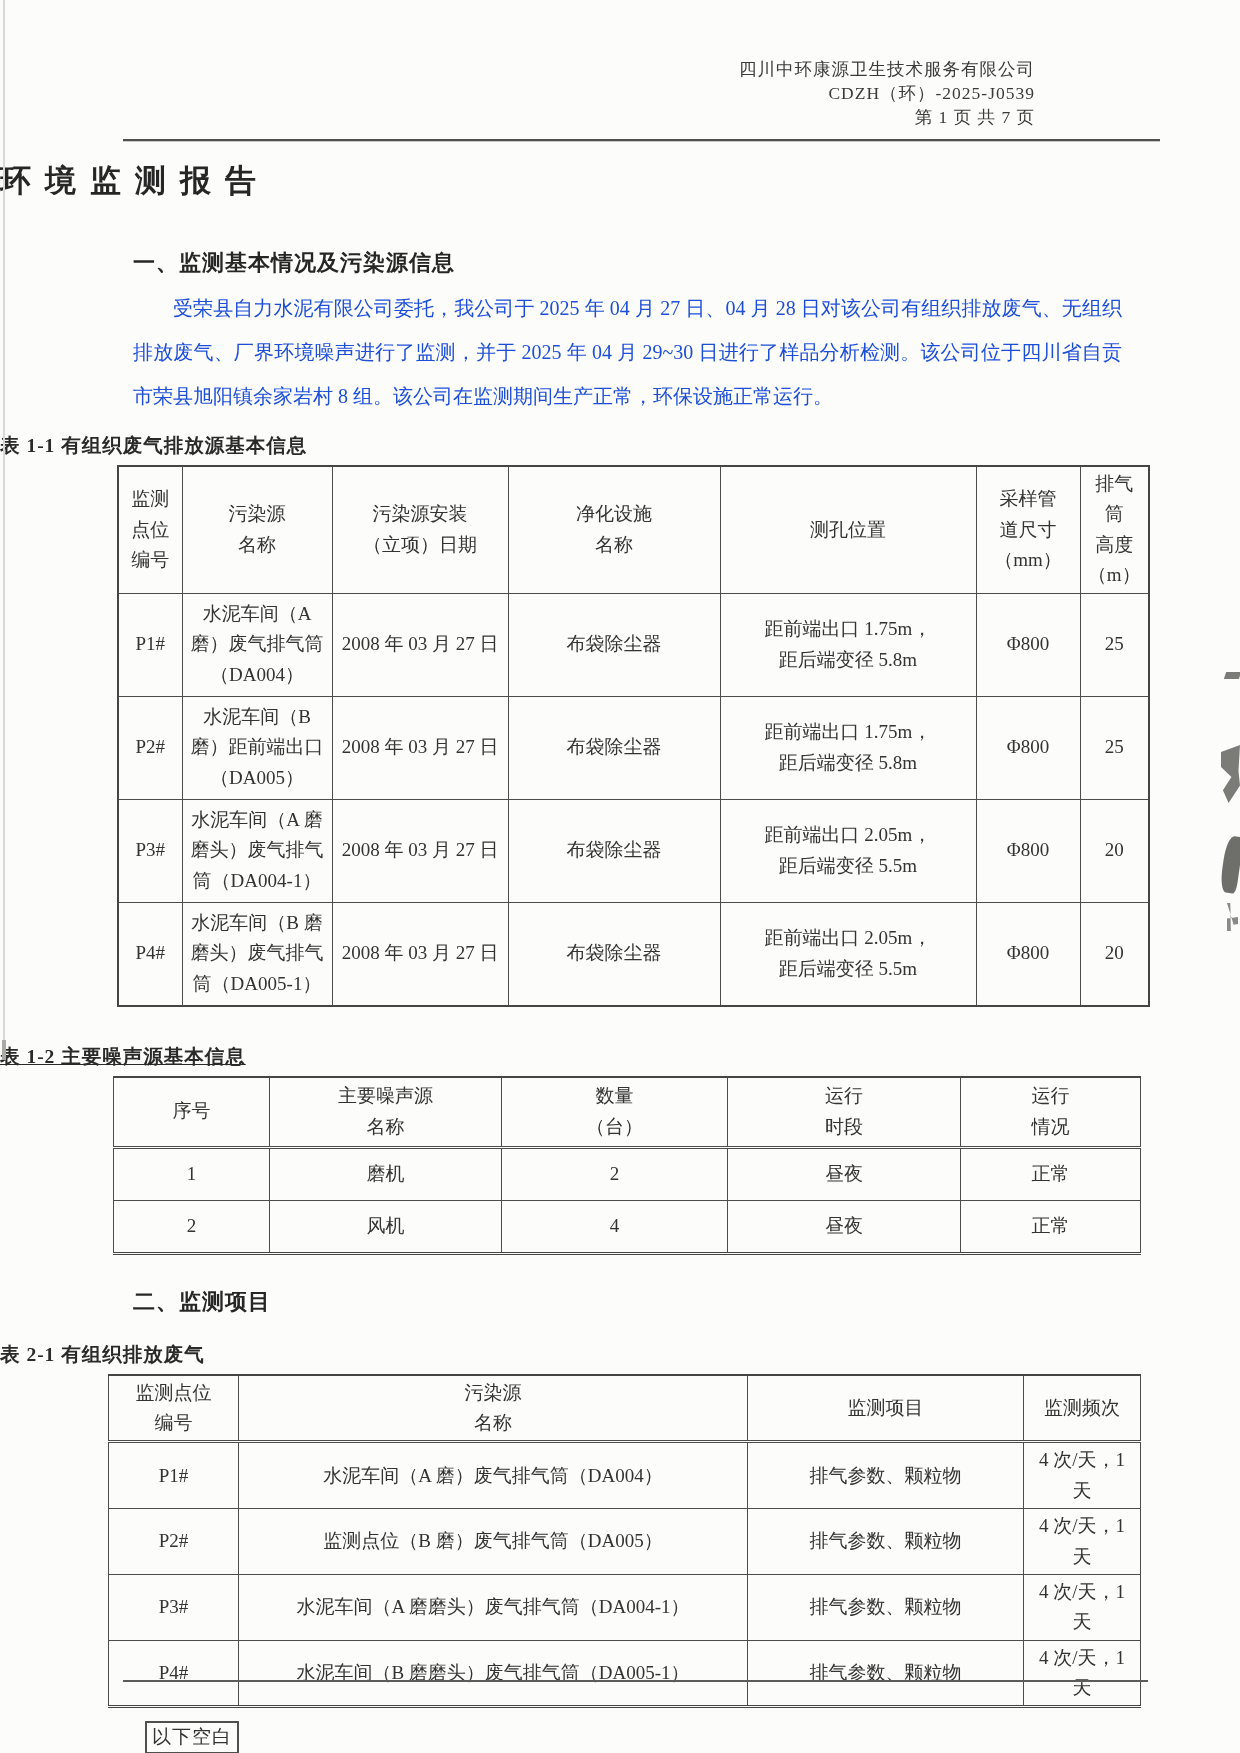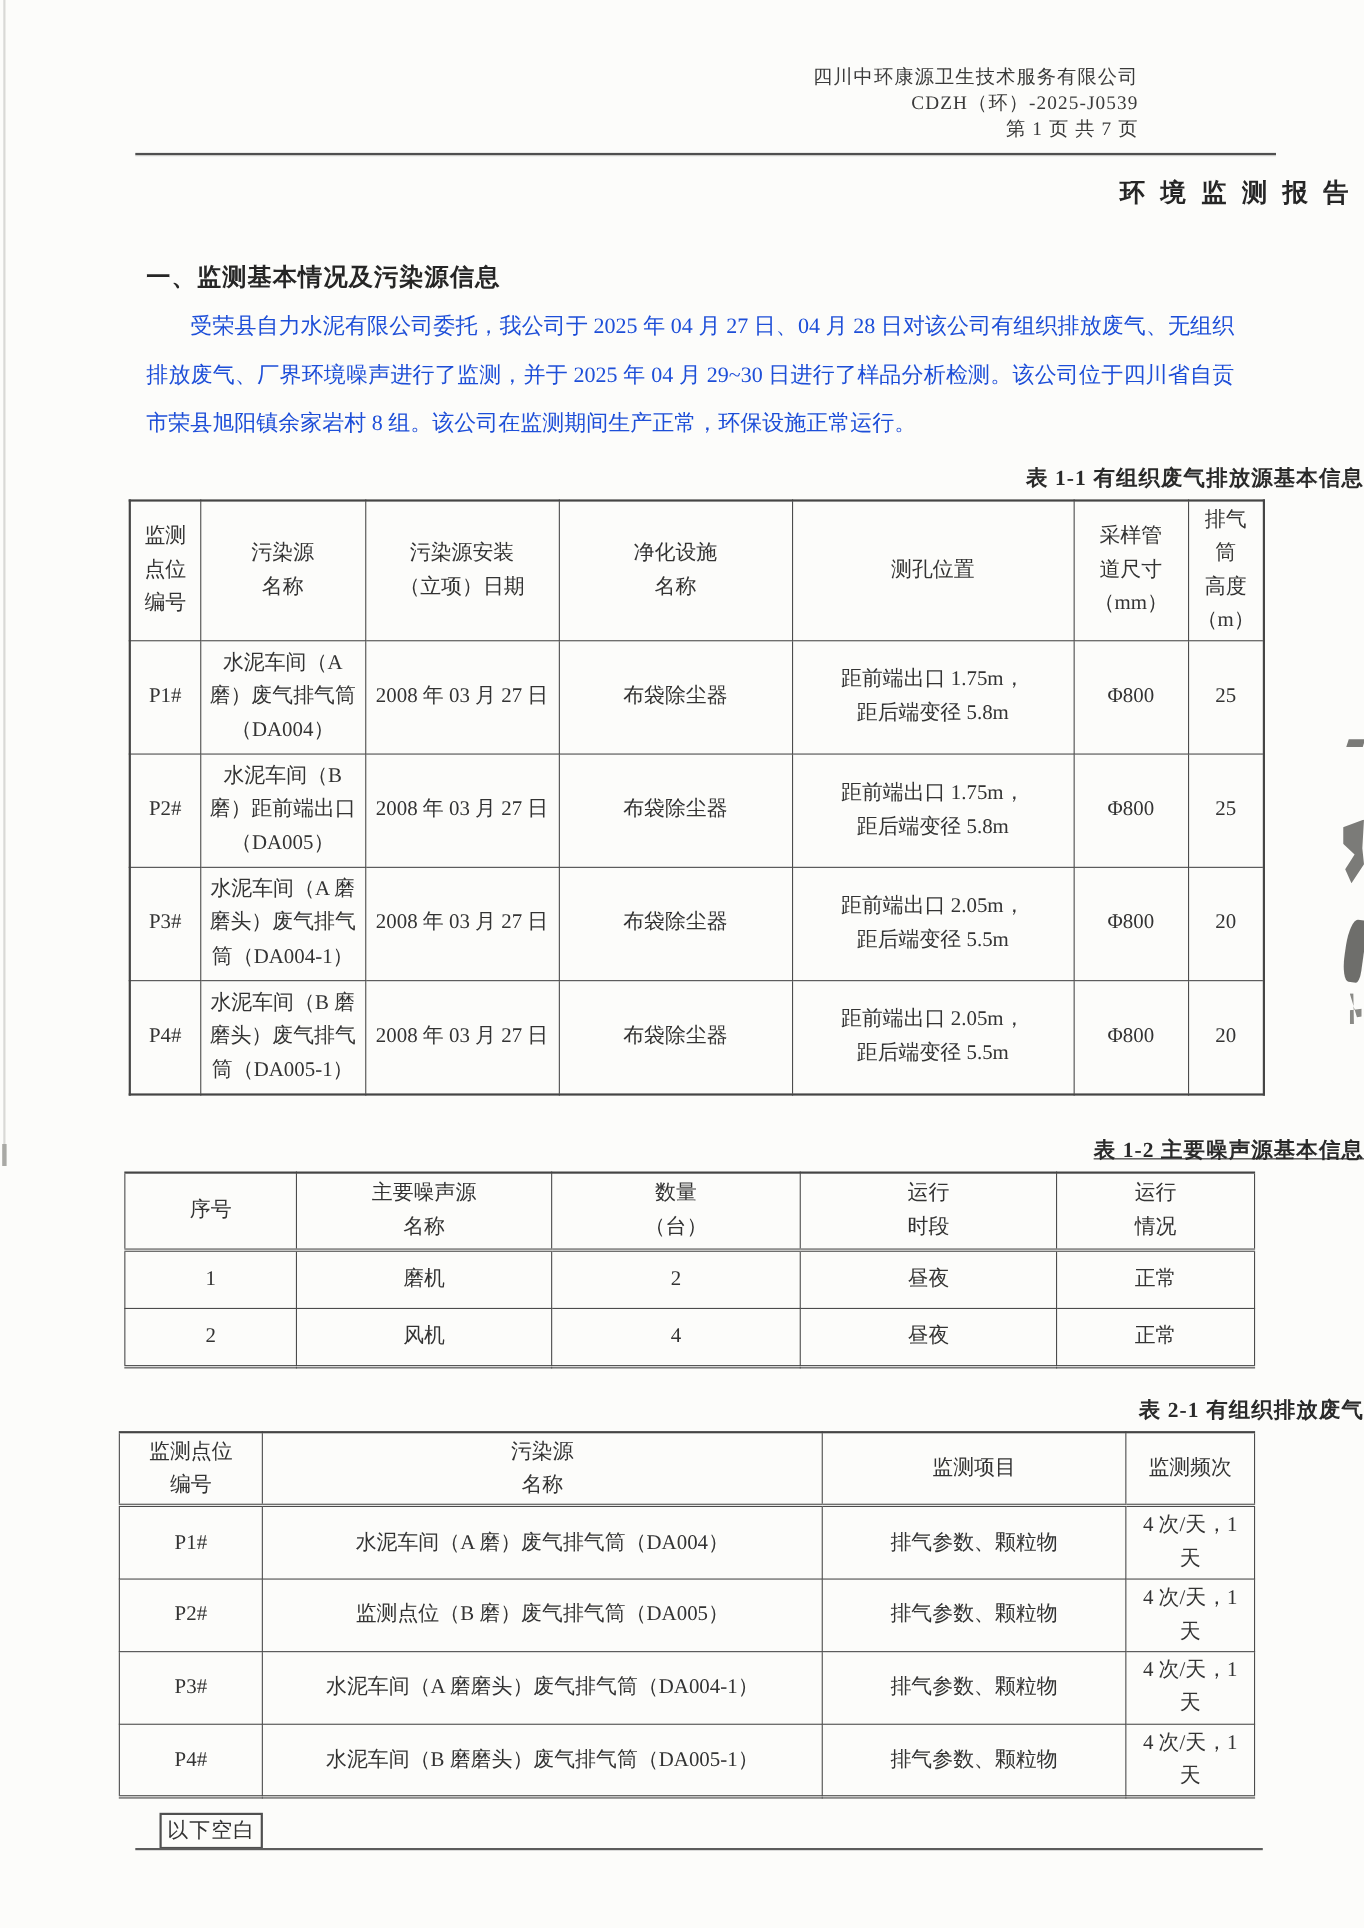--- a/index.html
+++ b/index.html
@@ -22,39 +22,39 @@
   .edge-mark.m4 { right:2px; top:903px; width:11px; height:28px; clip-path:polygon(0 0,30% 0,35% 100%,0 100%,0 55%,100% 50%,100% 75%,60% 78%); background:#8a8a86; }
 
   .hdr {
     display:flex; justify-content:space-between; align-items:flex-end;
     margin:57px 205px 0 133px;
     font-size:17.5px; letter-spacing:1px; color:#3a3a3a; white-space:nowrap;flex-direction:column;
   }
   .hdr-rule { margin:10px 80px 0 123px; border-top:2.5px solid #4f4f4f; border-bottom:1px solid #c9c9c5; }
 
   .report-title {
-    margin-top:18px; text-align:right;
-    font-size:23px; font-weight:bold; letter-spacing:14px; color:#262626;
+    margin-top:18px; text-align:left;
+    font-size:31px; font-weight:bold; letter-spacing:14px; color:#262626;
   }
 
   .sec-heading {
     margin:46px 0 0 133px;
     font-family:"Liberation Sans","DejaVu Sans",sans-serif;
     font-size:22px; font-weight:bold; letter-spacing:1px; color:#262626;
   }
   .sec-heading.s2 { margin-top:32px; }
 
   .body-par {
     margin:8px 118px 0 133px;
     font-size:20px; line-height:2.2;
     text-indent:2em; text-align:justify; color:#1d4ed8;
   }
 
   .tbl-caption {
-    margin-top:14px; text-align:right;
+    margin-top:14px; text-align:left;
     font-size:19.5px; font-weight:bold; color:#2a2a2a; letter-spacing:1px;
   }
   .tbl-caption.c12 { margin-top:36px;text-decoration:underline; }
   .tbl-caption.c21 { margin-top:24px; }
 
   table.t { border-collapse:collapse; table-layout:fixed; margin-top:6px; }
   table.t th, table.t td {
     border:1.5px solid #4c4c4c;
     text-align:center; vertical-align:middle;
     font-weight:normal; font-size:19px; line-height:1.6;
@@ -220,20 +220,21 @@
       <tr>
         <td>2</td>
         <td>风机</td>
         <td>4</td>
         <td>昼夜</td>
         <td>正常</td>
       </tr>
     </tbody>
   </table>
 
+  <div class="sec-heading s2">二、监测项目</div>
 
   <div class="tbl-caption c21">表 2-1  有组织排放废气</div>
   <table class="t t21">
     <colgroup>
       <col style="width:130px">
         <col style="width:509px">
         <col style="width:276px">
         <col style="width:117px">
     </colgroup>
     <thead>

